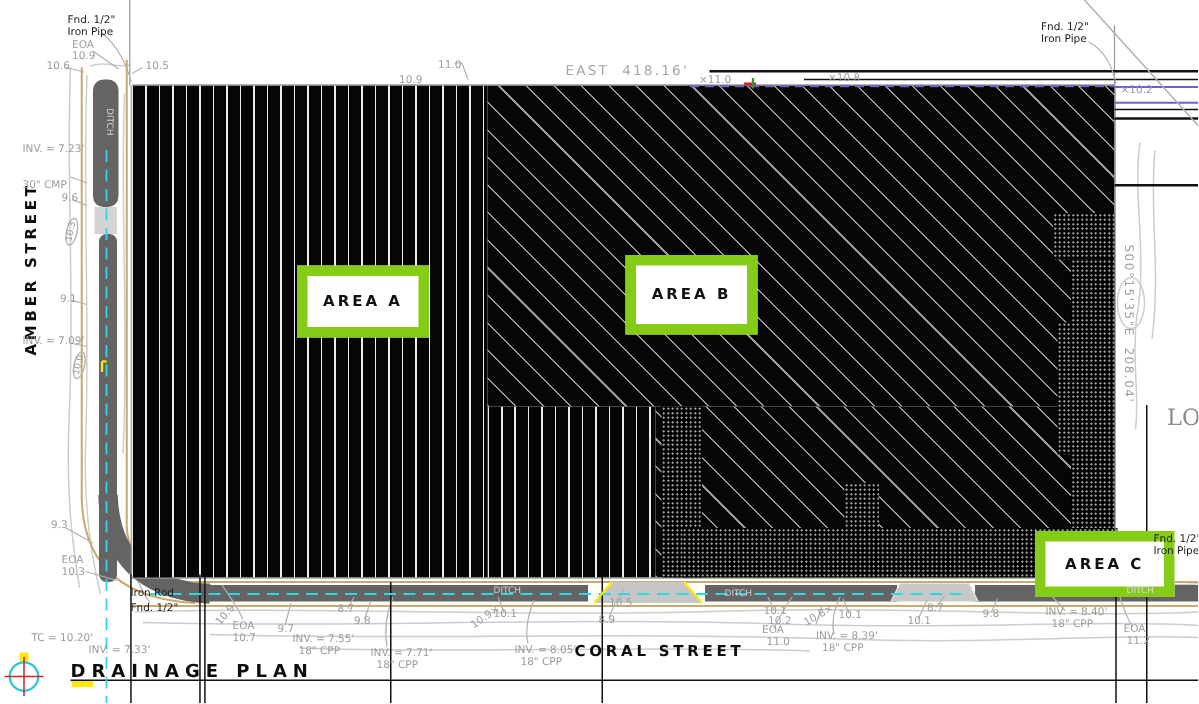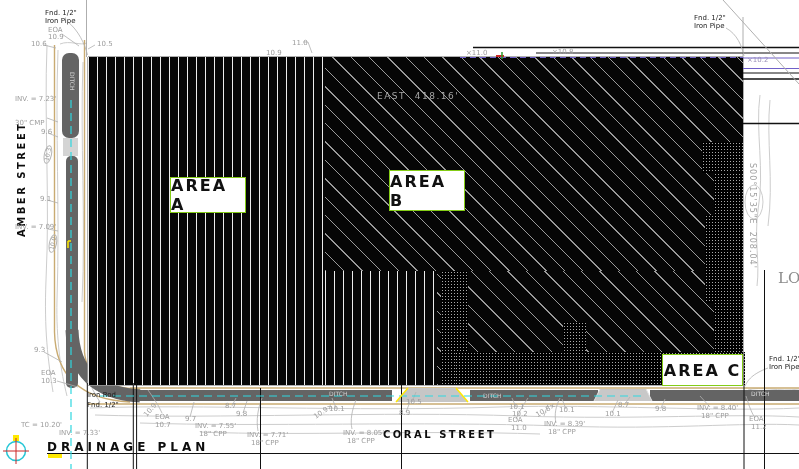--- a/index.html
+++ b/index.html
@@ -5,35 +5,35 @@
   html,body{margin:0;padding:0;background:#fff;}
   #canvas{position:relative;width:799px;height:469px;background:#fff;overflow:hidden;
           font-family:"DejaVu Sans", sans-serif;}
   svg{position:absolute;left:0;top:0;pointer-events:none;}
   .hatchV{position:absolute;background-color:#060606;
     background-image:repeating-linear-gradient(90deg,#ececec 0 1px,transparent 1px 9px);}
   .hatchD{position:absolute;background-color:#060606;
     background-image:repeating-linear-gradient(45deg,#9a9a9a 0 1px,transparent 1px 13px);}
   .stipple{position:absolute;background-color:#000;
     background-image:radial-gradient(#a9a9a9 34%,transparent 38%);background-size:3px 3px;}
-  .areabox{position:absolute;background:#fff;border:1px solid #84cc16;display:flex;
-    align-items:center;justify-content:center;font-weight:bold;font-size:16px;
-    letter-spacing:2px;color:#111;}
+  .areabox{position:absolute;background:#fff;border:7px solid #84cc16;display:flex;
+    align-items:center;justify-content:center;font-weight:bold;font-size:10px;
+    letter-spacing:2px;color:#111;margin-left:28px;}
   .ann{position:absolute;font-size:7px;line-height:1.05;color:#9c9c9c;white-space:pre;
     transform-origin:0 0;}
   .oval{border:1px solid #b5b5b5;border-radius:50%;padding:0 2px;}
   #title{position:absolute;left:47px;top:440px;font-size:12px;font-weight:bold;
     letter-spacing:4px;color:#0d0d0d;}
   #coral{position:absolute;left:383px;top:429px;font-size:10px;font-weight:bold;
     letter-spacing:2.5px;color:#0d0d0d;}
   #amber{position:absolute;left:27px;top:226px;font-size:10px;font-weight:bold;
     letter-spacing:2.5px;color:#0d0d0d;transform-origin:0 100%;transform:rotate(-90deg);
     white-space:pre;}
   #north-bearing{position:absolute;left:377px;top:43px;font-size:9px;letter-spacing:1.5px;
-    color:#a5a5a5;white-space:pre;margin-top:48px;}
+    color:#a5a5a5;white-space:pre;}
   #east-bearing{position:absolute;left:757px;top:163px;font-size:8px;letter-spacing:1px;
     color:#a0a0a0;transform-origin:0 0;transform:rotate(90deg);white-space:pre;}
 </style>
 </head>
 <body>
 
 <div id="canvas">
 
   <svg width="799" height="469">
 

